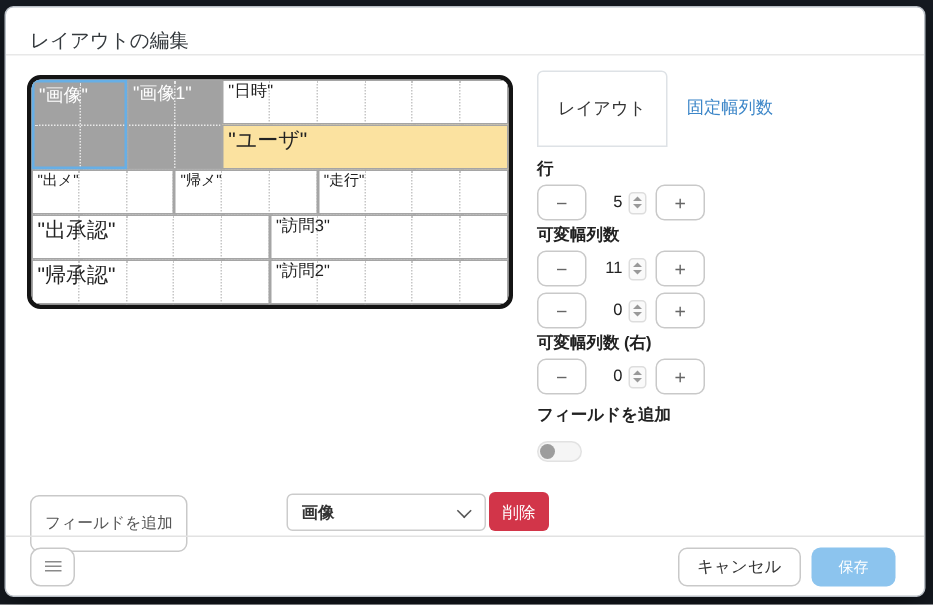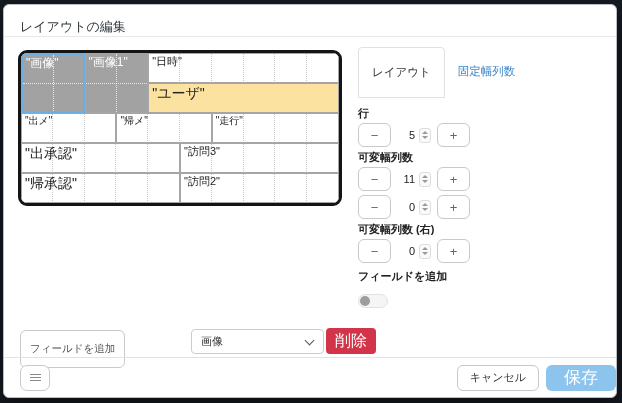--- a/index.html
+++ b/index.html
@@ -82,50 +82,50 @@
   .field-bar { position: absolute; left: 16px; top: 322px; right: 8px; height: 30px; }
   .add-field-btn {
     position: absolute; left: 0; top: 3px; height: 38px; padding: 0 9px;
     border: 1px solid #c9c9c9; border-radius: 6px; background: #fff;
     font-size: 10.5px; color: #555; text-align: center;
   }
   .field-select {
     position: absolute; left: 171px; top: 2px; width: 133px; height: 25px;
     border: 1px solid #ccc; border-radius: 4px; background: #fff;
     display: flex; align-items: center; justify-content: space-between; padding: 0 10px 0 9px;
-    font-size: 11px; color: #333;
+    font-size: 11px; color: #333; font-weight: bold;
   }
   .chevron {
     width: 7px; height: 7px; border-right: 1.5px solid #555; border-bottom: 1.5px solid #555;
     transform: rotate(45deg); margin-top: -3px;
   }
   .delete-btn {
     position: absolute; left: 306px; top: 1px; height: 26px; padding: 0 9px;
-    background: #d23549; border: none; border-radius: 4px; color: #fff; font-size: 16px;
+    background: #d23549; border: none; border-radius: 4px; color: #fff; font-size: 11px;
   }
 
   
   .footer {
     position: absolute; left: 0; right: 0; bottom: 0; height: 40px;
     border-top: 1px solid #e2e2e2; display: flex; align-items: center;
-    justify-content: space-between; padding: 0 0 0 16px;
+    justify-content: space-between; padding: 0 19px 0 16px;
   }
   .menu-btn {
     width: 30px; height: 26px; border: 1px solid #c9c9c9; border-radius: 7px; background: #fff;
     display: flex; align-items: center; justify-content: center;
   }
   .hamburger-icon i { display: block; width: 11px; height: 1.5px; background: #8a8a8a; margin: 1.6px 0; }
   .footer-right { display: flex; gap: 7px; }
   .cancel-btn {
     height: 26px; padding: 0 12px; border: 1px solid #c9c9c9; border-radius: 6px;
     background: #fff; color: #333; font-size: 11px;
   }
   .save-btn {
     height: 26px; padding: 0 18px; border: none; border-radius: 6px;
-    background: #8cc4ee; color: #fff; font-size: 17px;
+    background: #8cc4ee; color: #fff; font-size: 10px;
   }
 </style>
 </head>
 <body>
 
 <div class="modal">
 
   <div class="header">
     <div class="title">レイアウトの編集</div>
   </div>

